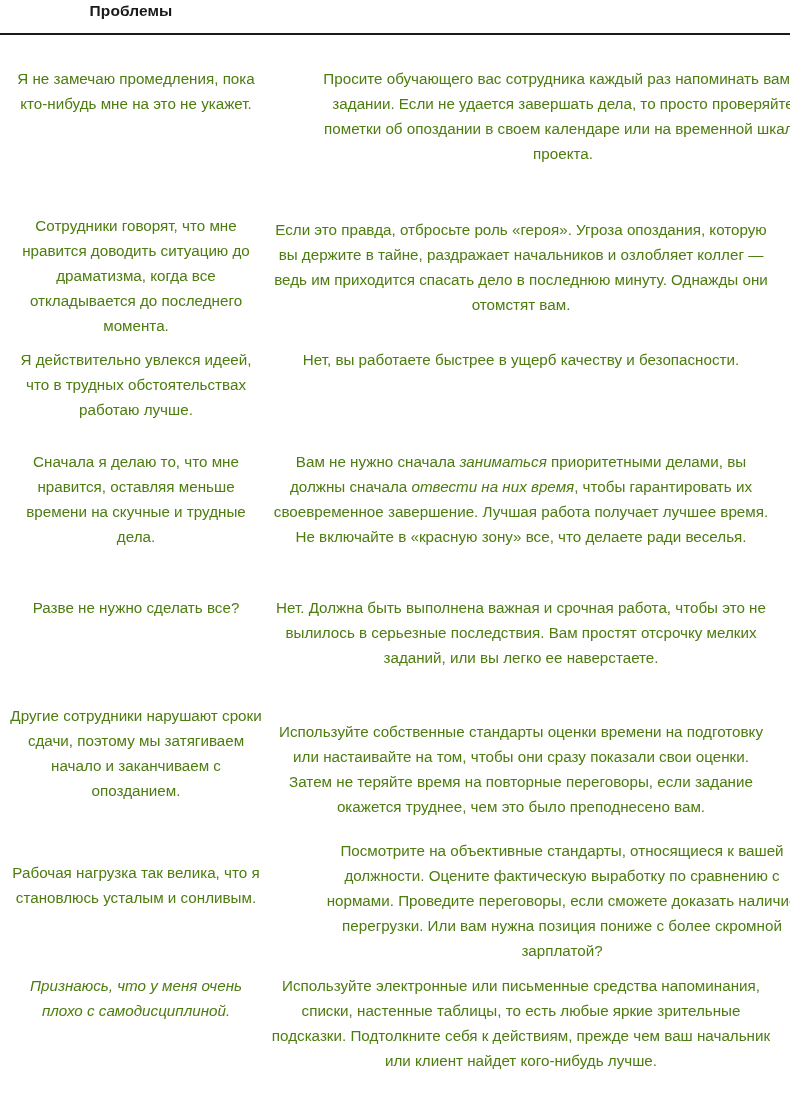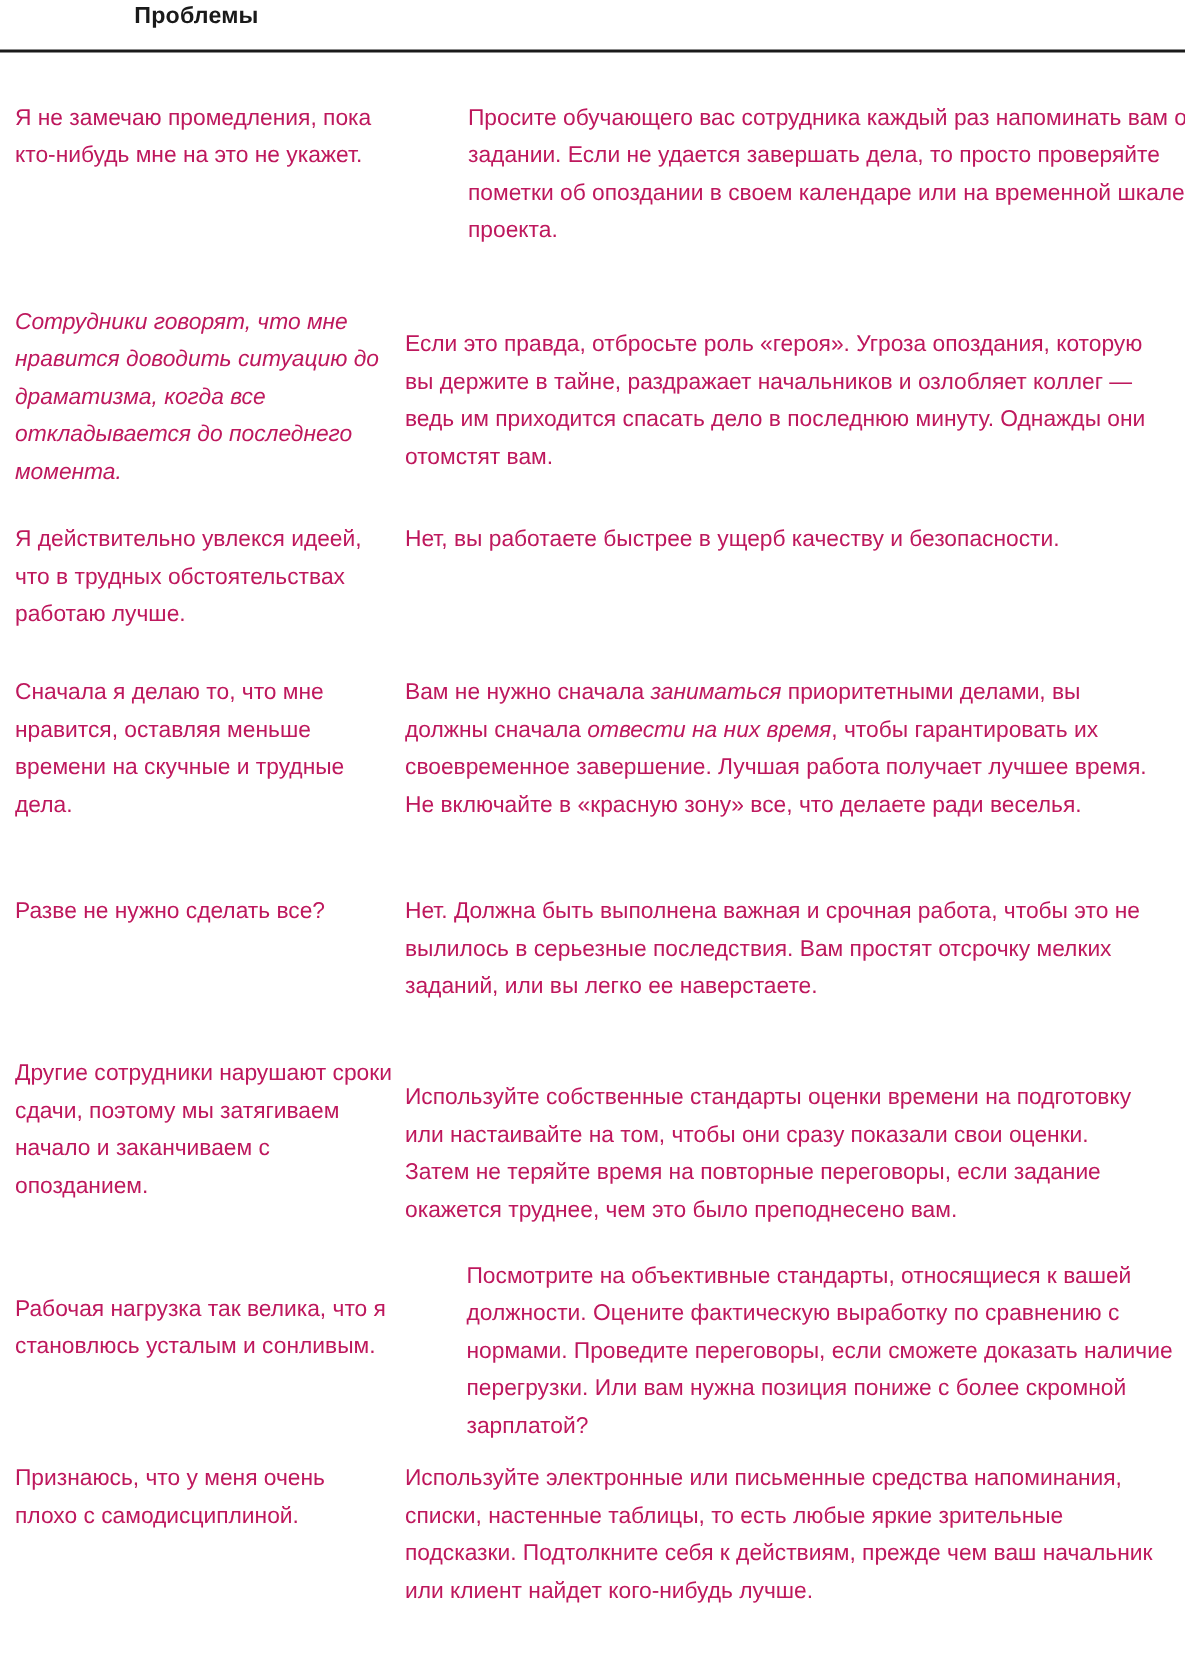--- a/index.html
+++ b/index.html
@@ -61,21 +61,22 @@
     position: relative;
   }
   .row {
     position: relative;
     display: block;
   }
   .cell {
     position: absolute;
     font-size: 15.2px;
     line-height: 25.1px;
-    color: #be185d;
+    color: #4d7c0f;
+    text-align: center;
   }
   .cell.c1 {
     left: 10px;
     width: 252px;
   }
   .cell.c2 {
     left: 270px;
     width: 502px;
   }
   .cell p {
@@ -96,21 +97,21 @@
   <div class="head-rule"></div>
 
   <div class="tbody">
 
     <div class="row">
       <div class="cell c1" style="top:46px;">Я не замечаю промедления, пока кто-нибудь мне на это не укажет.</div>
       <div class="cell c2" style="top:46px;margin-left:42px;">Просите обучающего вас сотрудника каждый раз напоминать вам о задании. Если не удается завершать дела, то просто проверяйте пометки об опоздании в своем календаре или на временной шкале проекта.</div>
     </div>
 
     <div class="row">
-      <div class="cell c1" style="top:182px;font-style:italic;">Сотрудники говорят, что мне нравится доводить ситуацию до драматизма, когда все откладывается до последнего момента.</div>
+      <div class="cell c1" style="top:193px;">Сотрудники говорят, что мне нравится доводить ситуацию до драматизма, когда все откладывается до последнего момента.</div>
       <div class="cell c2" style="top:181px;margin-top:16px;">Если это правда, отбросьте роль «героя». Угроза опоздания, которую вы держите в тайне, раздражает начальников и озлобляет коллег — ведь им приходится спасать дело в последнюю минуту. Однажды они отомстят вам.</div>
     </div>
 
     <div class="row">
       <div class="cell c1" style="top:327px;">Я действительно увлекся идеей, что в трудных обстоятельствах работаю лучше.</div>
       <div class="cell c2" style="top:327px;">Нет, вы работаете быстрее в ущерб качеству и безопасности.</div>
     </div>
 
     <div class="row">
       <div class="cell c1" style="top:429px;">Сначала я делаю то, что мне нравится, оставляя меньше времени на скучные и трудные дела.</div>
@@ -128,18 +129,18 @@
       <div class="cell c1" style="top:683px;">Другие сотрудники нарушают сроки сдачи, поэтому мы затягиваем начало и заканчиваем с опозданием.</div>
       <div class="cell c2" style="top:683px;margin-top:16px;">Используйте собственные стандарты оценки времени на подготовку или настаивайте на том, чтобы они сразу показали свои оценки. Затем не теряйте время на повторные переговоры, если задание окажется труднее, чем это было преподнесено вам.</div>
     </div>
 
     <div class="row">
       <div class="cell c1" style="top:818px;margin-top:22px;">Рабочая нагрузка так велика, что я становлюсь усталым и сонливым.</div>
       <div class="cell c2" style="top:818px;margin-left:41px;">Посмотрите на объективные стандарты, относящиеся к вашей должности. Оцените фактическую выработку по сравнению с нормами. Проведите переговоры, если сможете доказать наличие перегрузки. Или вам нужна позиция пониже с более скромной зарплатой?</div>
     </div>
 
     <div class="row">
-      <div class="cell c1" style="top:953px;">Признаюсь, что у меня очень плохо с самодисциплиной.</div>
+      <div class="cell c1" style="top:953px;font-style:italic;">Признаюсь, что у меня очень плохо с самодисциплиной.</div>
       <div class="cell c2" style="top:953px;">Используйте электронные или письменные средства напоминания, списки, настенные таблицы, то есть любые яркие зрительные подсказки. Подтолкните себя к действиям, прежде чем ваш начальник или клиент найдет кого-нибудь лучше.</div>
     </div>
 
   </div>
 </div>
 
 </body></html>

